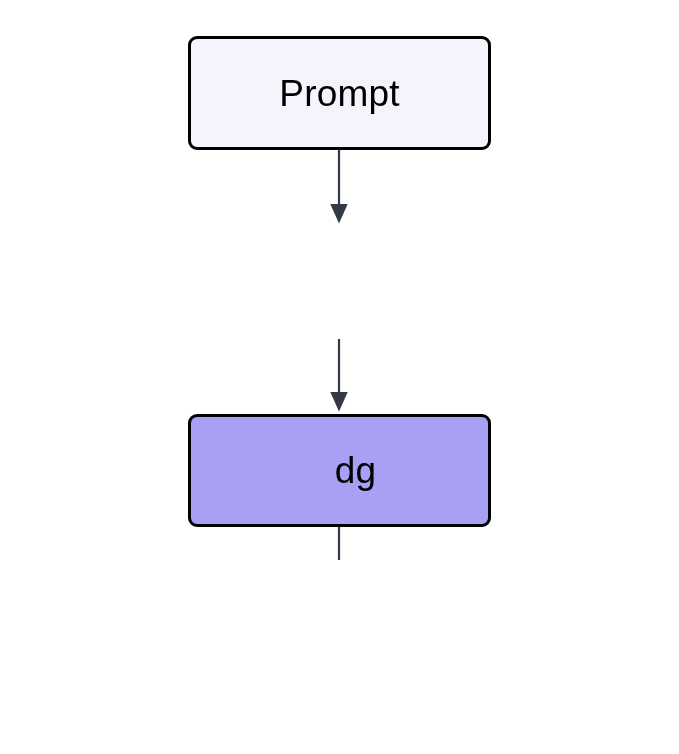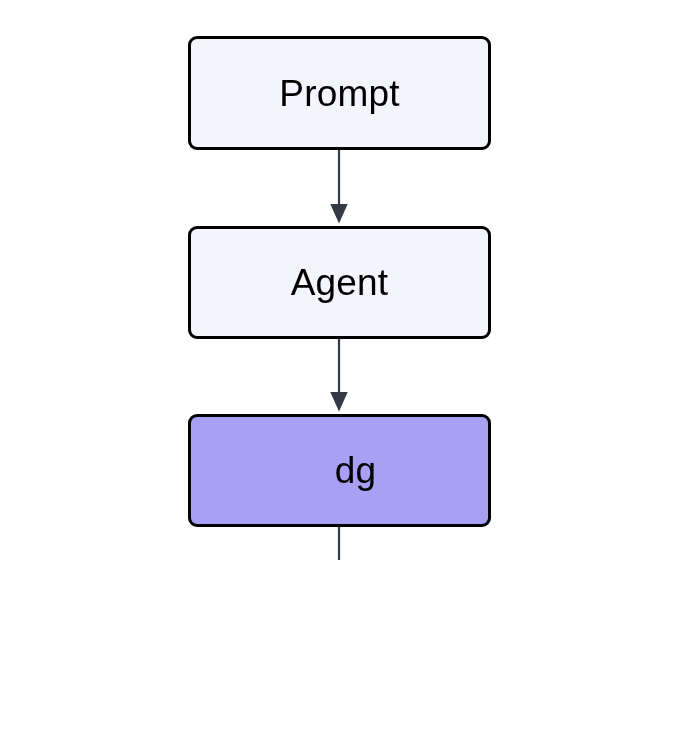--- a/index.html
+++ b/index.html
@@ -94,23 +94,20 @@
 
     <line x1="339" y1="339" x2="339" y2="394" stroke="#333a45" stroke-width="2.2" marker-end="url(#arrowhead)"></line>
 
     <line x1="339" y1="527" x2="339" y2="581" stroke="#333a45" stroke-width="2.2" marker-end="url(#arrowhead)"></line>
   </svg>
 
   <div class="node" id="node-prompt">
     <span class="node-label">Prompt</span>
   </div>
 
-  <div class="node" id="node-agent">
-    <span class="node-label">Agent</span>
-  </div>
 
   <div class="node" id="node-dg">
     <span class="node-label">dg</span>
   </div>
 
   <div class="node" id="node-octopus">
     <svg class="octo-icon" viewBox="0 0 100 100">
 
       <circle cx="47" cy="44" r="33" fill="#4f46d6"></circle>
 

